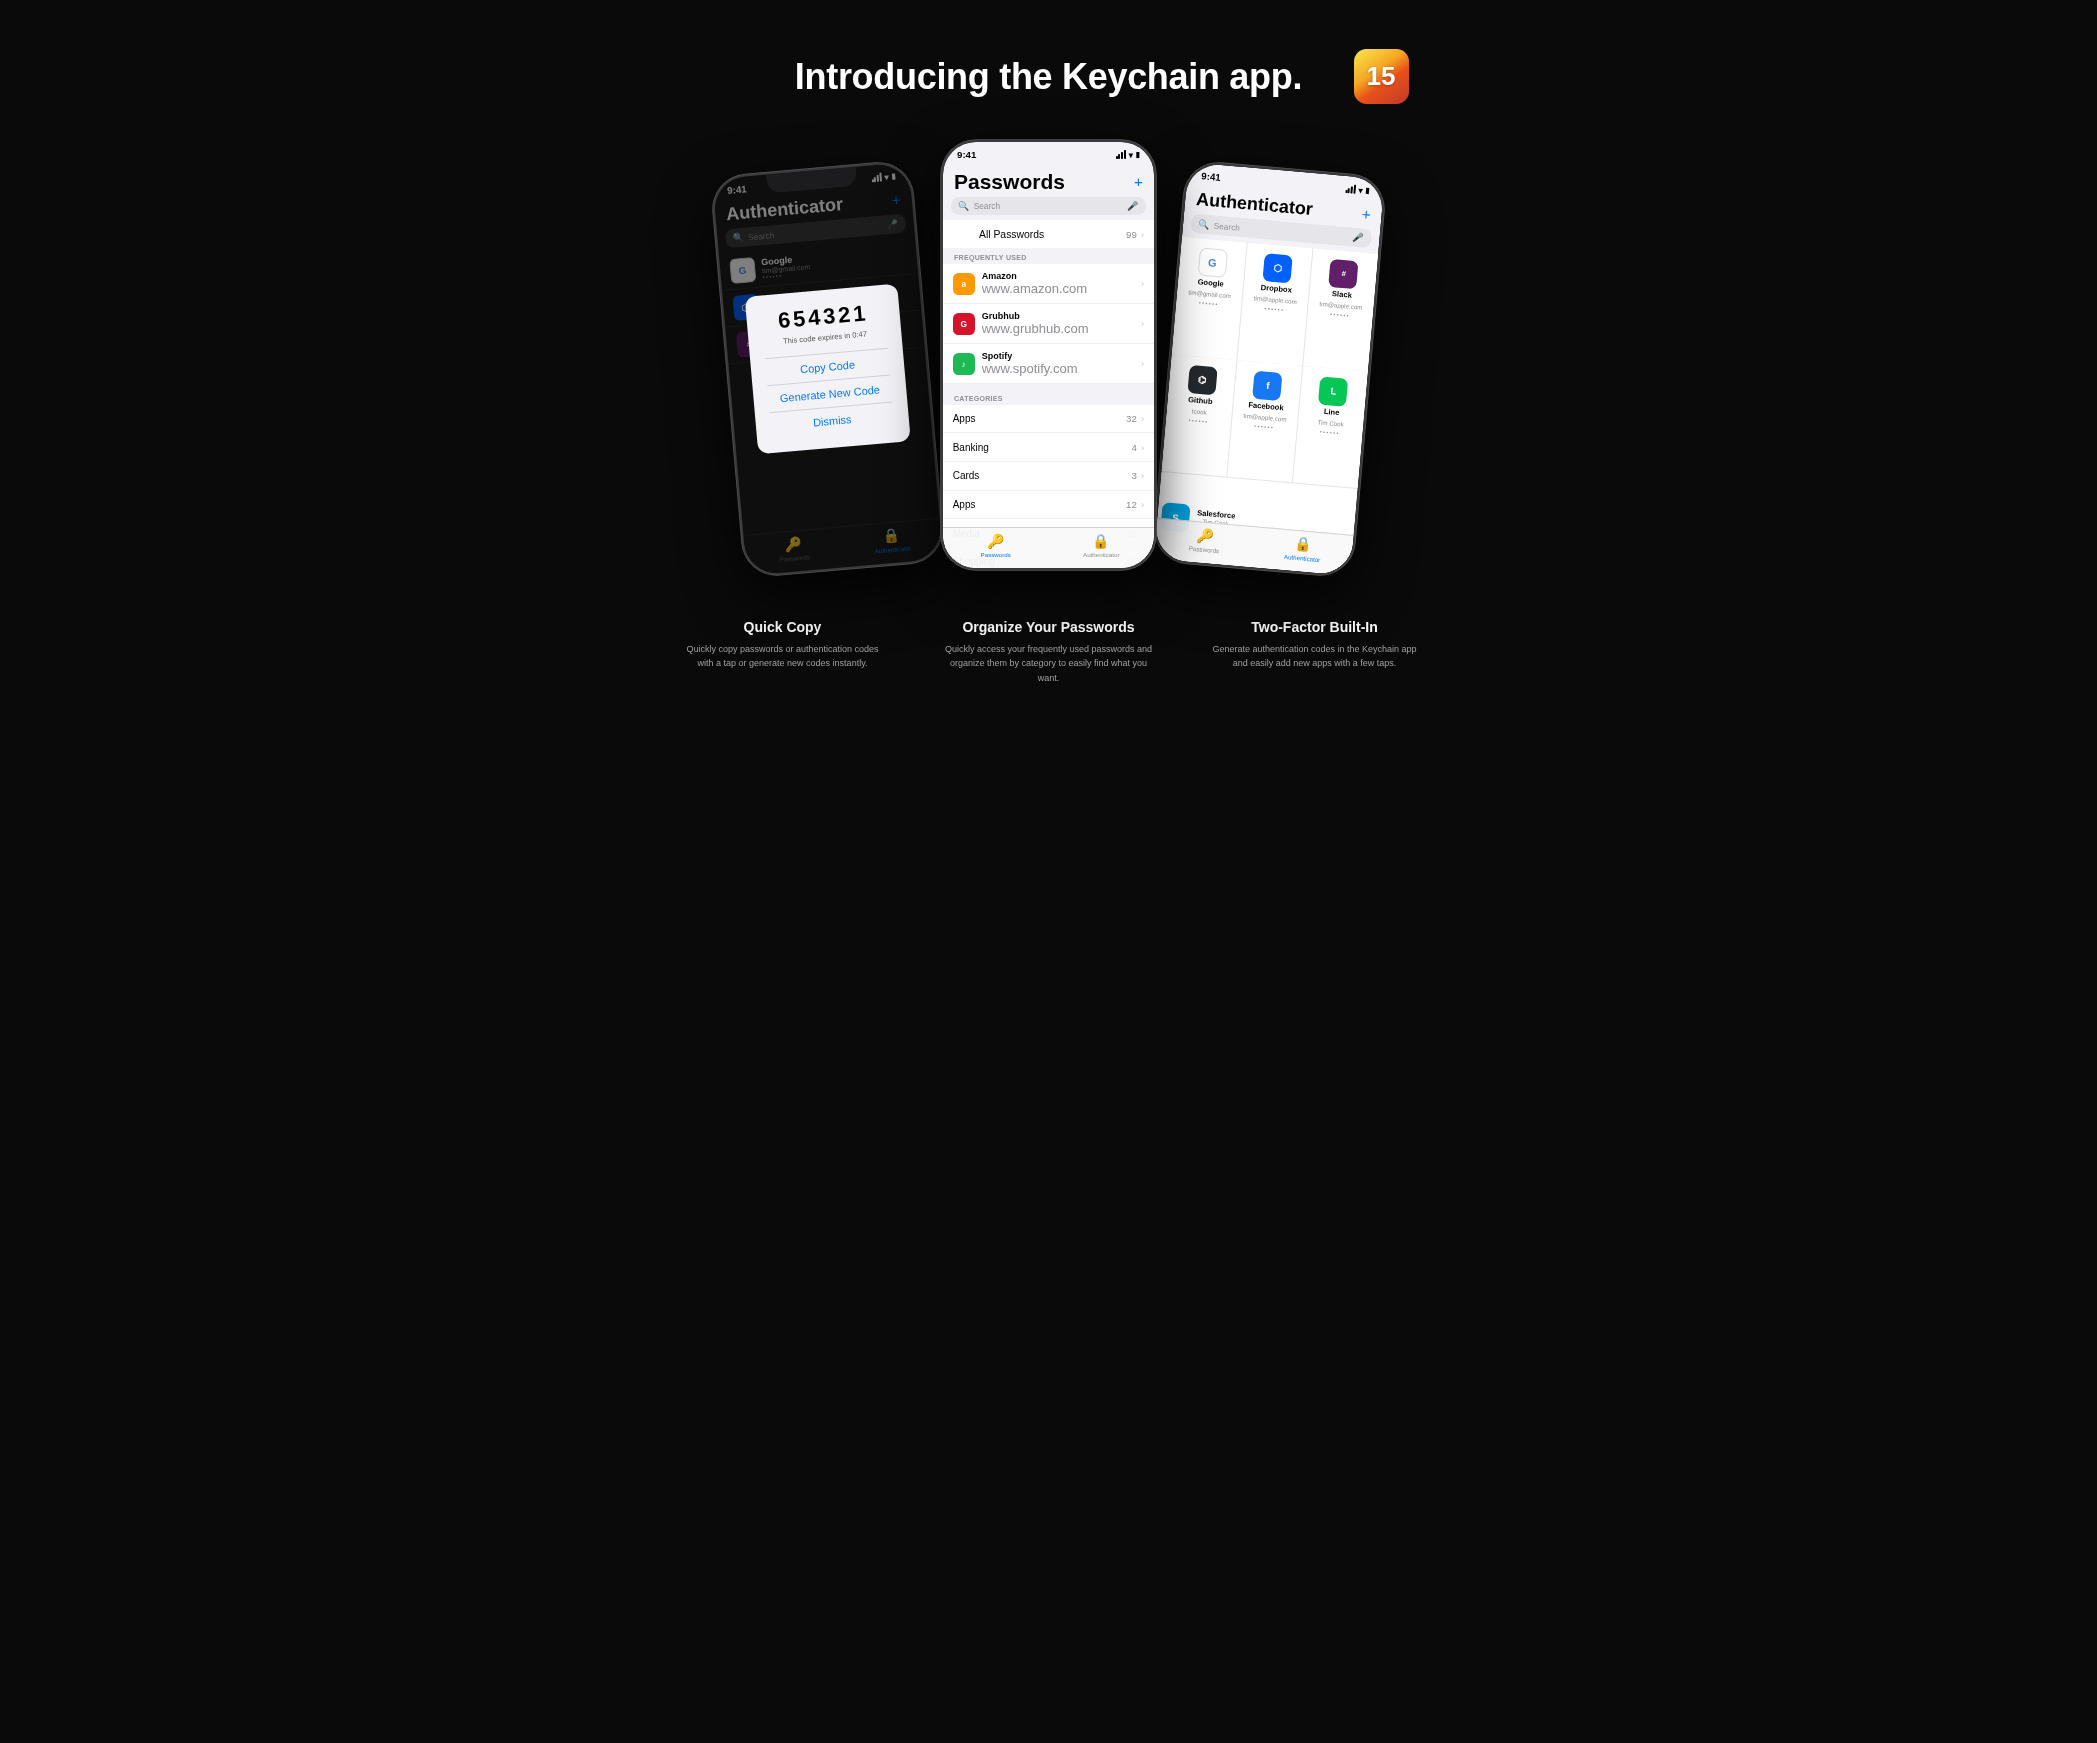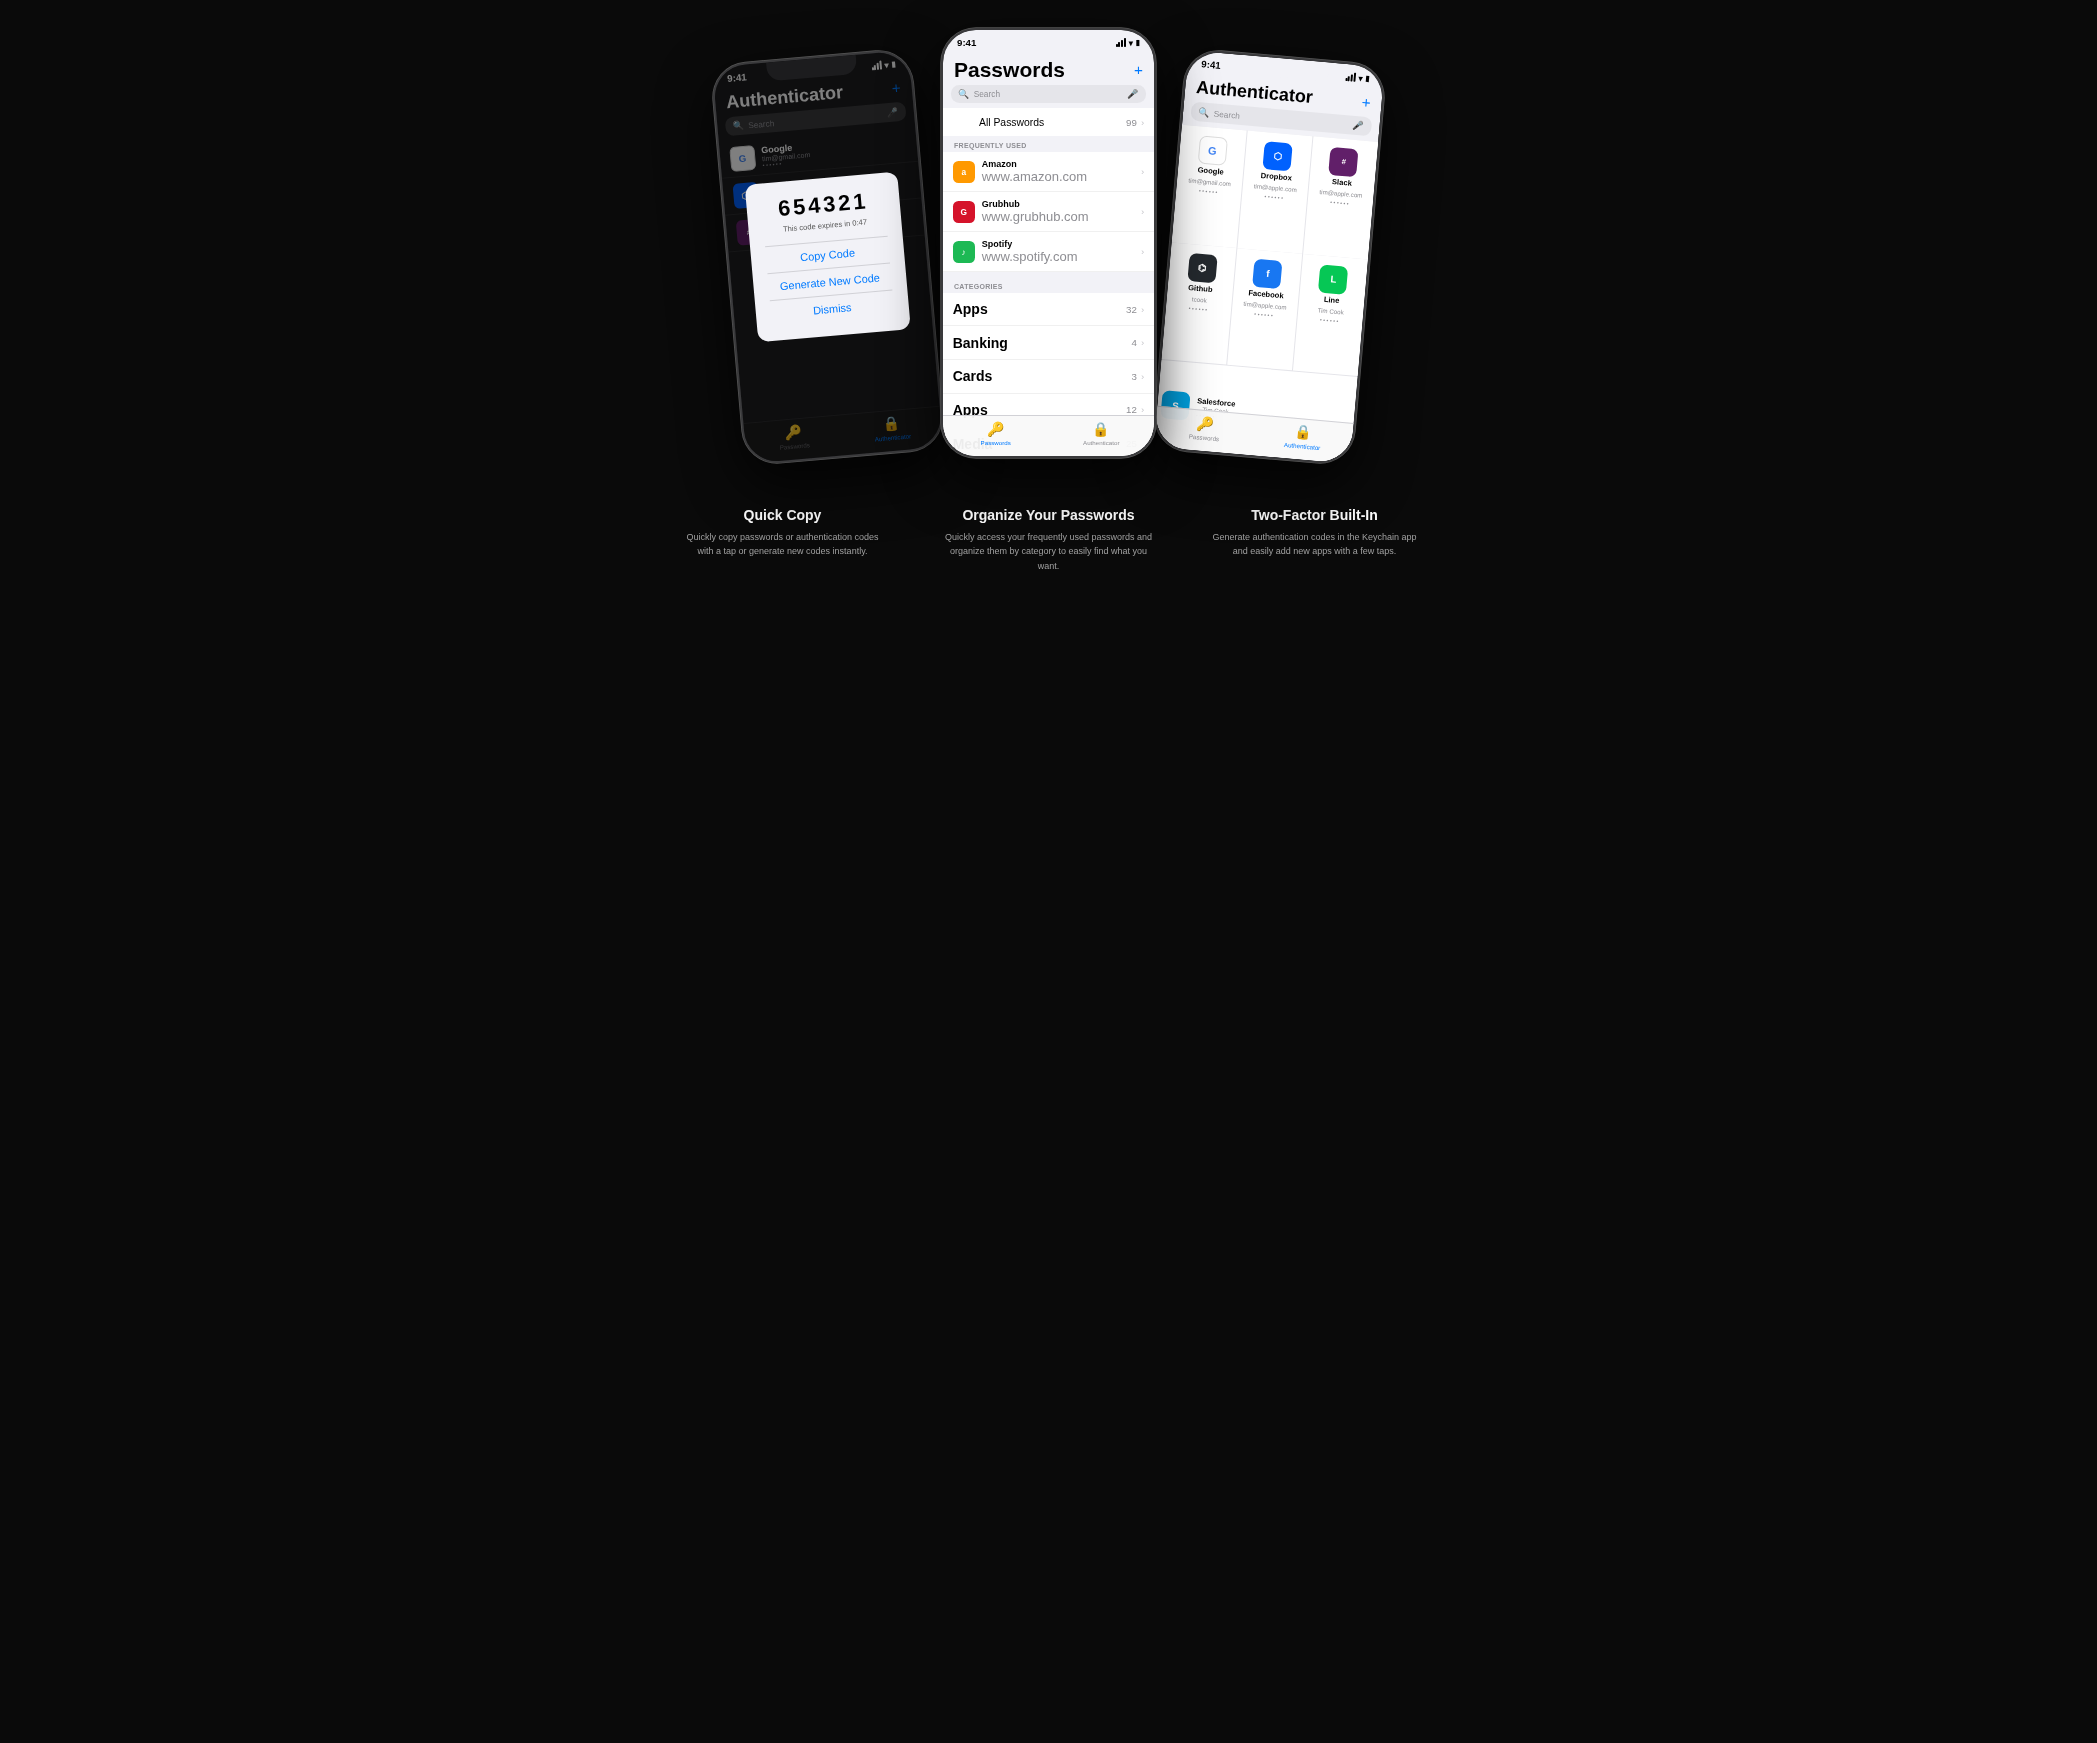--- a/index.html
+++ b/index.html
@@ -342,21 +342,21 @@
     .all-pw-chevron { color: #c7c7cc; font-size: 9.7px; }
 
     .categories-section { margin-top: 5.5px; }
     .cat-row {
       background: #fff;
       display: flex;
       align-items: center;
       padding: 8.3px 9.7px;
       border-bottom: 0.7px solid #f0f0f0;
     }
-    .cat-label { flex: 1; font-size: 14px; color: #000; font-weight: bold; }
+    .cat-label { flex: 1; font-size: 10px; color: #000; }
     .cat-count { color: #8e8e93; font-size: 9.7px; margin-right: 4.2px; }
     .cat-chevron { color: #c7c7cc; font-size: 9.7px; }
 
     
     .phone3-screen {
       background: #f2f2f7;
       height: 100%;
       display: flex;
       flex-direction: column;
     }
@@ -449,20 +449,28 @@
     .icon-salesforce { background: #00a1e0; }
     .icon-amazon { background: #ff9900; }
     .icon-grubhub { background: #d5132a; }
     .icon-spotify { background: #1db954; }
   </style>
 </head>
 <body>
 
 <div class="page-wrapper">
 
+  <div class="header">
+    <h1 class="header-title">Introducing the Keychain app.</h1>
+    <div class="ios-badge">
+      <div class="ios-badge-inner">
+        <span>15</span>
+      </div>
+    </div>
+  </div>
 
   <div class="phones-section">
 
     <div class="phone-frame large" style="transform: rotate(-5deg) translateY(14px);">
       <div class="phone-screen">
         <div class="phone1-screen">
 
           <div class="status-bar dark-status">
             <span class="status-time">9:41</span>
             <div class="status-icons">

